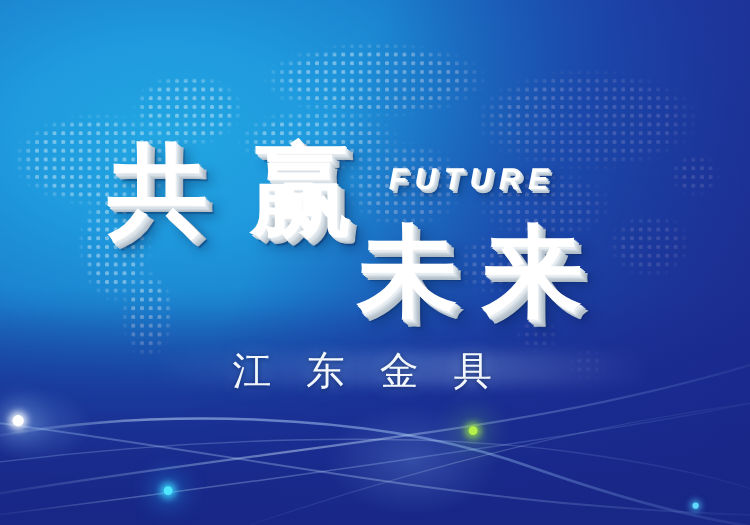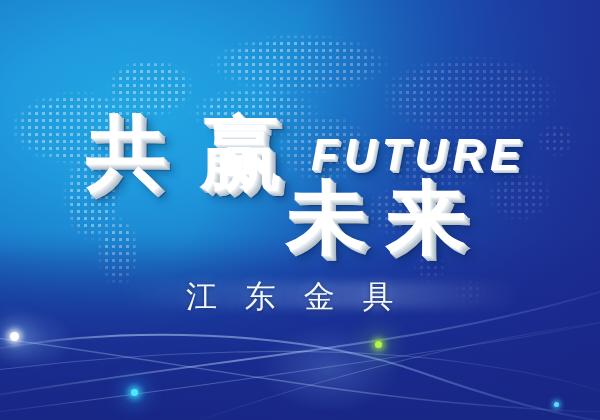--- a/index.html
+++ b/index.html
@@ -112,21 +112,21 @@
   }
   #c-gong{left:86px;top:113px;font-size:80px;}
   #c-ying{left:200px;top:112px;font-size:82px;}
   #c-wei{left:286px;top:178px;font-size:80px;}
   #c-lai{left:386px;top:178px;font-size:80px;}
 
   #future{
     position:absolute;left:311px;top:130px;
     font-family:"Liberation Sans",sans-serif;
     font-style:italic;font-weight:700;
-    font-size:44px;letter-spacing:6px;
+    font-size:24px;letter-spacing:6px;
     color:#ffffff;white-space:nowrap;
     text-shadow:
       1px 1px 0 #dfe7ed, 2px 2px 0 #cdd8e1, 3px 3px 0 #bcc8d2,
       4px 4px 2px rgba(10,40,95,.5), 6px 6px 8px rgba(6,25,70,.4);
   }
 
   #subtitle{
     position:absolute;left:186px;top:276px;
     font-family:"DejaVu Serif","Liberation Serif",serif;
     font-weight:400;

